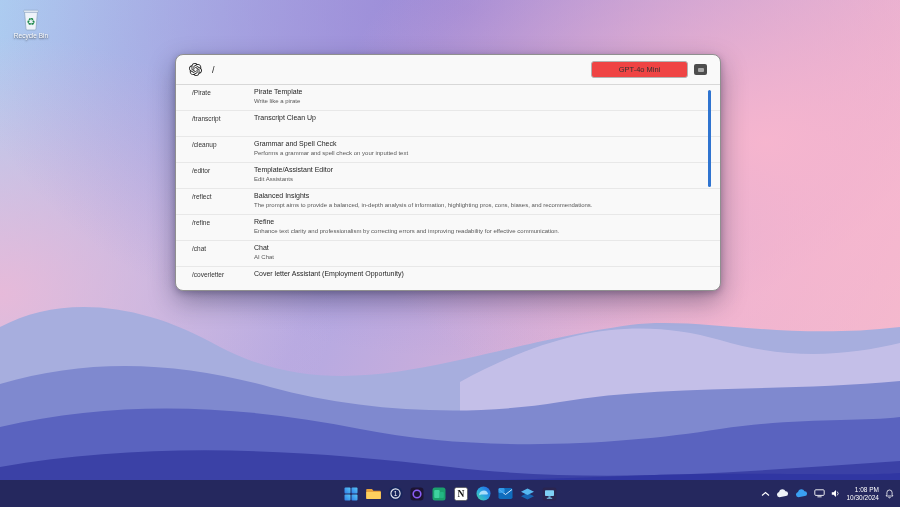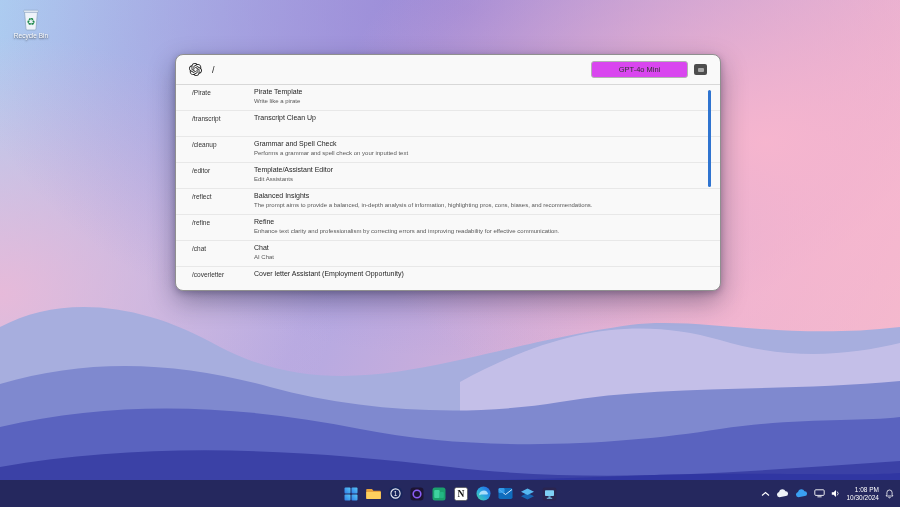--- a/index.html
+++ b/index.html
@@ -26,21 +26,21 @@
   .app-window {
     position:absolute; left:175px; top:54px; width:546px; height:237px;
     background:#f9f9f9; border:1px solid #8f8f8f; border-radius:8px;
     box-shadow:0 10px 26px rgba(20,20,50,.38), 0 2px 6px rgba(20,20,50,.25);
     overflow:hidden;
   }
   .win-header { height:30px; display:flex; align-items:center; padding:0 13px; border-bottom:1px solid #d8d8d8; }
   .prompt-text { margin-left:10px; font-size:9px; color:#222; }
   .model-select {
     margin-left:auto; width:97px; height:17px; border:1px solid #b3b3b3; border-radius:3px;
-    background:#d946ef; display:flex; align-items:center; justify-content:center;
+    background:#ef4444; display:flex; align-items:center; justify-content:center;
     font-size:7.5px; color:#333; cursor:pointer;
   }
   .kbd-badge { margin-left:6px; width:13px; height:11px; background:#4d4d4d; border-radius:2px;
     display:flex; align-items:center; justify-content:center; cursor:pointer; }
   .kbd-badge span { display:block; width:6px; height:4px; background:#a8a8a8; border-radius:1px; }
 
   .command-list { position:relative; height:206px; overflow:hidden; }
   .command-row { height:26px; padding:3px 24px 0 16px; border-bottom:1px solid #e8e8e8; display:flex; cursor:pointer; }
   .cmd-col { flex:none; width:62px; font-size:6.5px; color:#333; padding-top:1px; }
   .content-col { flex:1; min-width:0; }

